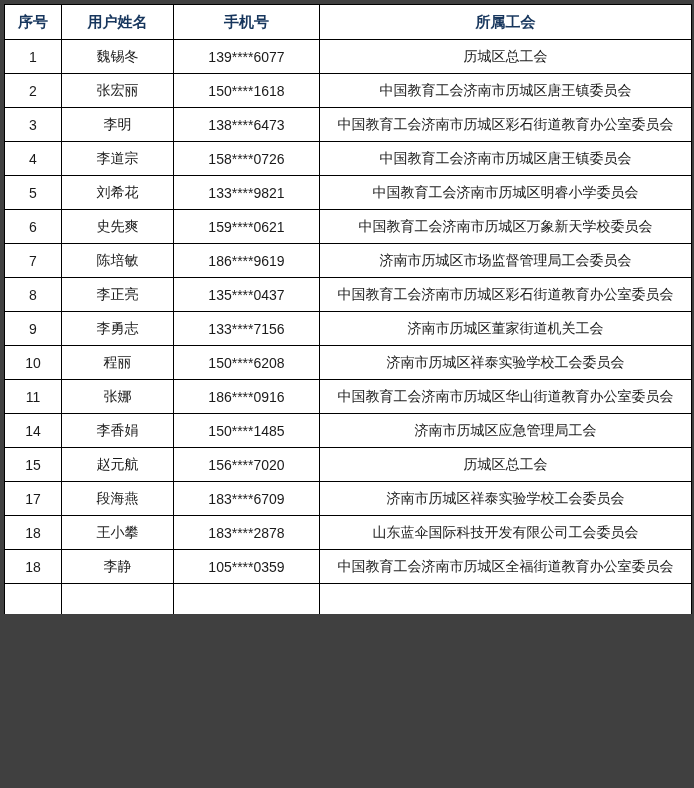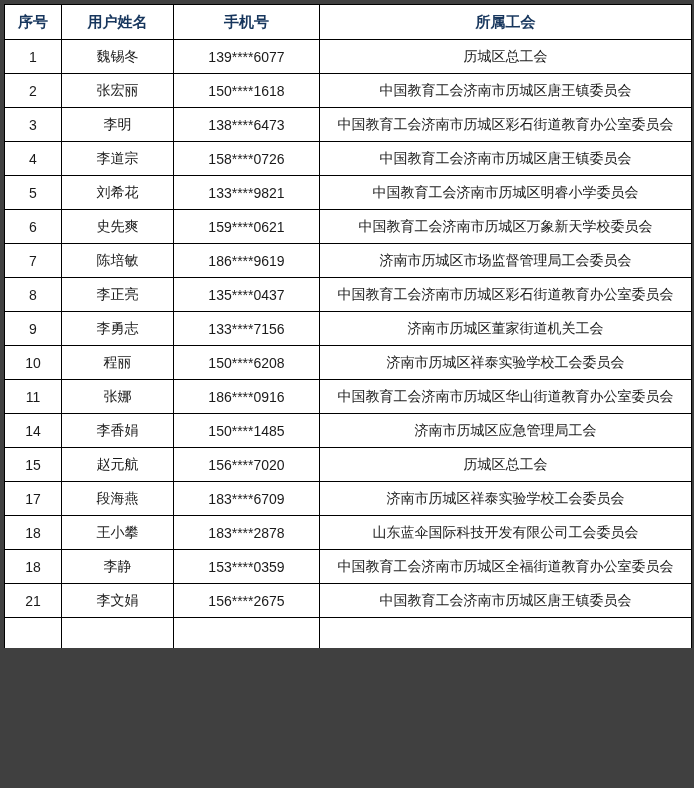--- a/index.html
+++ b/index.html
@@ -181,31 +181,25 @@
   <tr>
     <td class="cell-index">18</td>
     <td class="cell-name">王小攀</td>
     <td class="cell-phone">183****2878</td>
     <td class="cell-union">山东蓝伞国际科技开发有限公司工会委员会</td>
   </tr>
 
   <tr>
     <td class="cell-index">18</td>
     <td class="cell-name">李静</td>
-    <td class="cell-phone">153****0359</td>
+    <td class="cell-phone">105****0359</td>
     <td class="cell-union">中国教育工会济南市历城区全福街道教育办公室委员会</td>
   </tr>
 
 
-  <tr>
-    <td class="cell-index">21</td>
-    <td class="cell-name">李文娟</td>
-    <td class="cell-phone">156****2675</td>
-    <td class="cell-union">中国教育工会济南市历城区唐王镇委员会</td>
-  </tr>
 
 
   <tr class="partial-row">
     <td class="cell-index"></td>
     <td class="cell-name"></td>
     <td class="cell-phone"></td>
     <td class="cell-union"></td>
   </tr>
 </tbody>
   </table>

